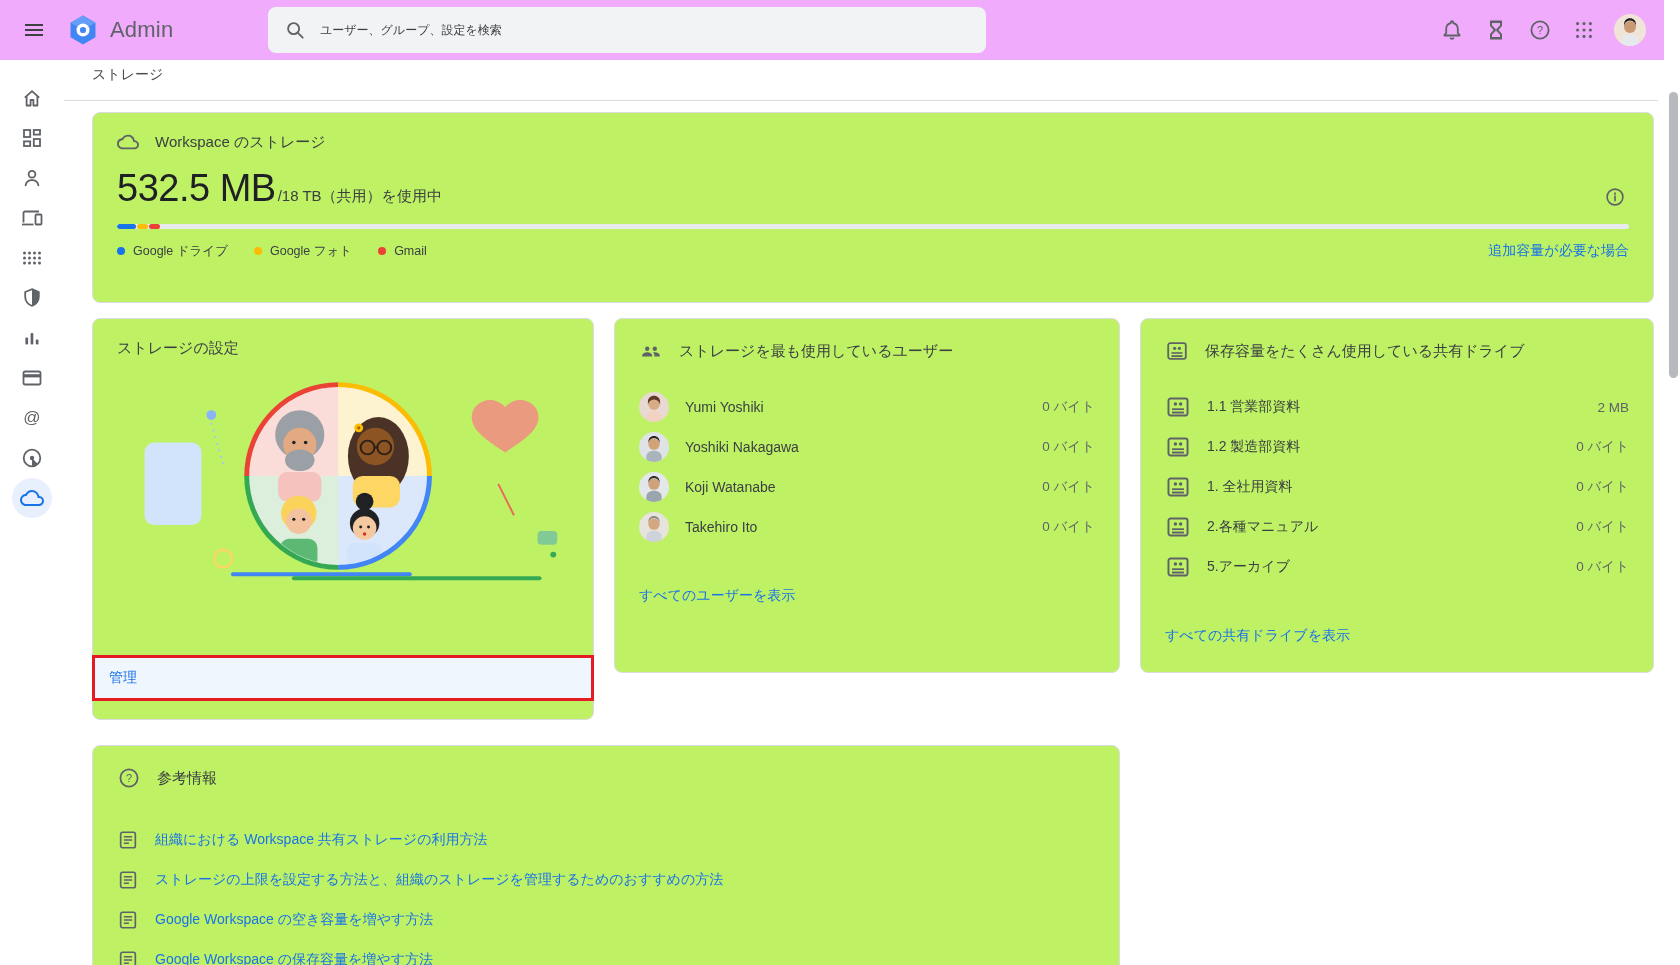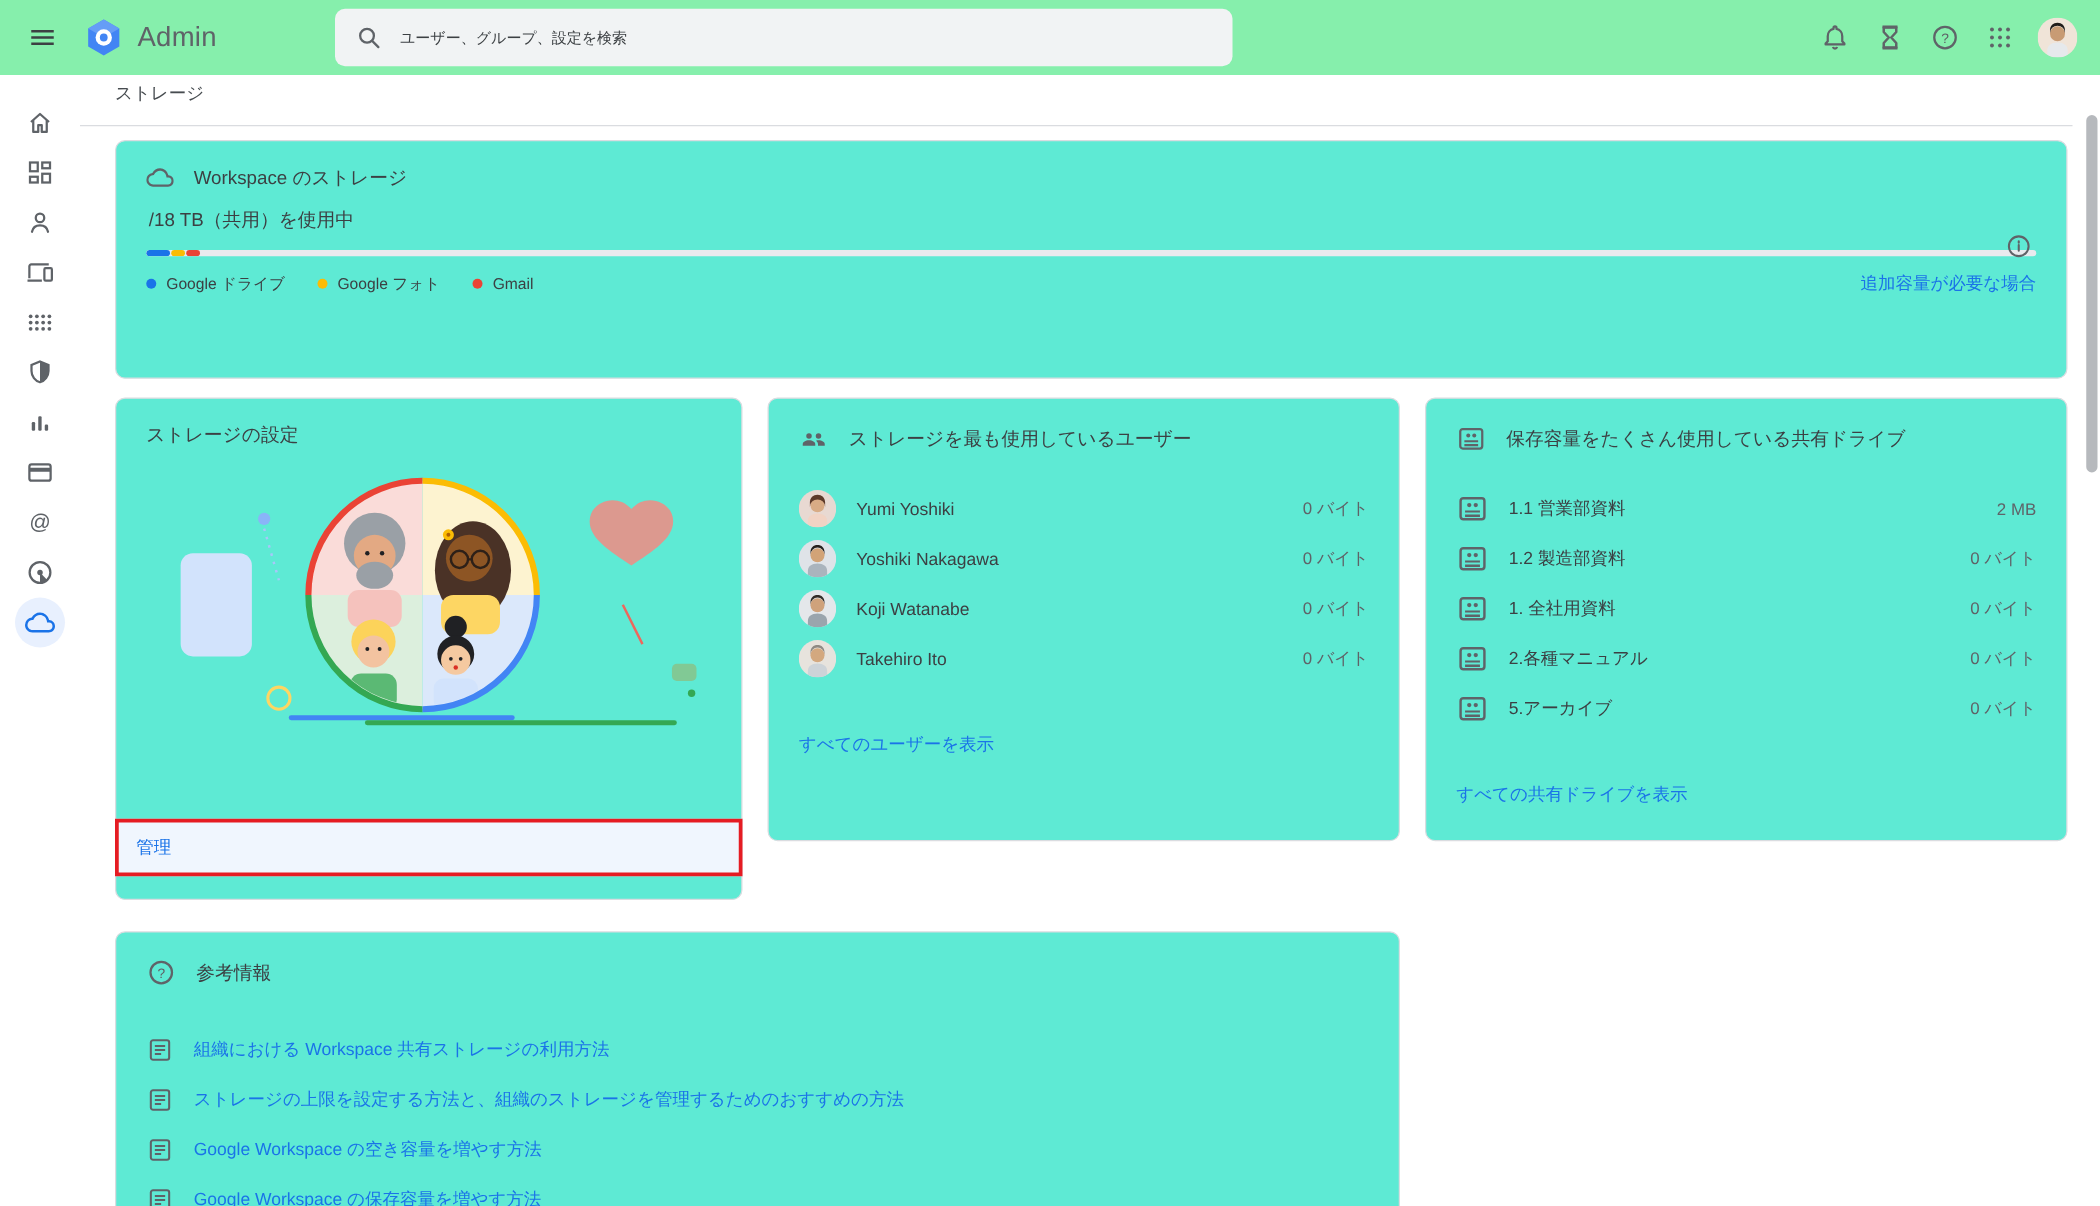--- a/index.html
+++ b/index.html
@@ -4,21 +4,21 @@
 <style>
   * { margin:0; padding:0; box-sizing:border-box; }
   html,body { width:1680px; height:965px; overflow:hidden; background:#fff;
     font-family:"Liberation Sans","DejaVu Sans",sans-serif; color:#3c4043; }
   .icon-btn { width:44px; height:44px; border:none; background:transparent; border-radius:50%;
     display:flex; align-items:center; justify-content:center; cursor:pointer; }
   svg { display:block; }
   .link { color:#1a73e8; text-decoration:none; cursor:pointer; font-size:14px; }
 
   
-  .topbar { position:absolute; top:0; left:0; right:0; height:60px; background:#86efac; z-index:5; }
+  .topbar { position:absolute; top:0; left:0; right:16px; height:60px; background:#f0abfc; z-index:5; }
   .menu-btn { position:absolute; left:12px; top:8px; }
   .logo { position:absolute; left:66px; top:8px; height:44px; display:flex; align-items:center; gap:10px; }
   .logo-text { font-size:22px; color:#5f6368; letter-spacing:.2px; }
   .search { position:absolute; left:268px; top:7px; width:718px; height:46px; background:#f1f3f4;
     border-radius:8px; display:flex; align-items:center; padding:0 16px; gap:14px; }
   .search input { border:none; outline:none; background:transparent; font-size:12px; flex:1;
     font-family:inherit; color:#202124; }
   .search input::placeholder { color:#3c4043; opacity:1; }
   .topbar-right { position:absolute; right:10px; top:8px; display:flex; align-items:center; }
   .avatar { display:inline-block; border-radius:50%; overflow:hidden; line-height:0; }
@@ -30,21 +30,21 @@
   .side-item { width:40px; height:40px; border:none; background:transparent; border-radius:50%;
     display:flex; align-items:center; justify-content:center; cursor:pointer; }
   .side-item.active { background:#e8f0fe; }
 
   
   .breadcrumb { position:absolute; left:92px; top:66px; font-size:14px; color:#474c50; z-index:3; }
   .content-divider { position:absolute; left:64px; right:22px; top:100px; border-top:1px solid #dadce0; }
 
   
   .main { position:absolute; left:92px; top:112px; width:1562px; }
-  .card { background:#5eead4; border:1px solid #dadce0; border-radius:8px; }
+  .card { background:#bef264; border:1px solid #dadce0; border-radius:8px; }
   .card-head { display:flex; align-items:center; gap:16px; }
   .card-title { font-size:15px; font-weight:500; color:#3c4043; }
 
   .overview-card { height:191px; padding:18px 24px 20px; position:relative; }
   .usage-line { margin-top:14px; display:flex; align-items:baseline; }
   .usage-big { font-size:38px; color:#202124; letter-spacing:-.5px; }
   .usage-sub { font-size:15px; color:#3c4043; margin-left:2px; }
   .info-btn { position:absolute; right:16px; top:62px; }
   .progress { margin-top:14px; height:5px; border-radius:4px; background:#e9eaee; display:flex; overflow:hidden; }
   .seg { height:5px; border-radius:3px; }
@@ -282,20 +282,21 @@
   <section class="card overview-card">
     <div class="card-head">
       <span>
         <svg width="22" height="22" viewBox="0 0 24 24" fill="#5f6368">
           <path d="M19.35 10.04A7.49 7.49 0 0 0 12 4C9.11 4 6.6 5.64 5.35 8.04A5.994 5.994 0 0 0 0 14c0 3.31 2.69 6 6 6h13c2.76 0 5-2.24 5-5 0-2.64-2.05-4.78-4.65-4.96zM19 18H6c-2.21 0-4-1.79-4-4 0-2.05 1.53-3.76 3.56-3.97l1.07-.11.5-.95C8.08 7.14 9.94 6 12 6c2.62 0 4.88 1.86 5.39 4.43l.3 1.5 1.53.11A2.98 2.98 0 0 1 22 15c0 1.65-1.35 3-3 3z"></path>
         </svg>
       </span>
       <span class="card-title">Workspace のストレージ</span>
     </div>
     <div class="usage-line">
+      <span class="usage-big">532.5 MB</span>
       <span class="usage-sub">/18 TB（共用）を使用中</span>
     </div>
     <button class="icon-btn info-btn">
       <span>
         <svg width="22" height="22" viewBox="0 0 24 24" fill="none">
             <circle cx="12" cy="12" r="8.6" stroke="#5f6368" stroke-width="1.8"></circle>
             <path d="M12 11v5M12 7.6v1.4" stroke="#5f6368" stroke-width="1.8" stroke-linecap="round"></path>
           </svg>
       </span>
     </button>

